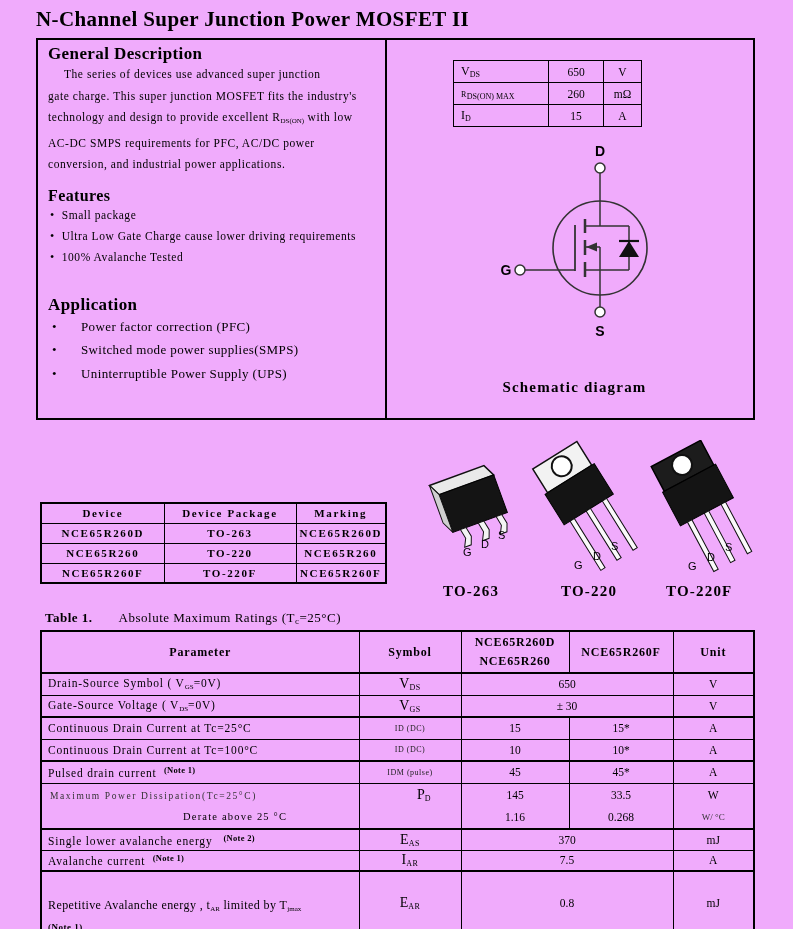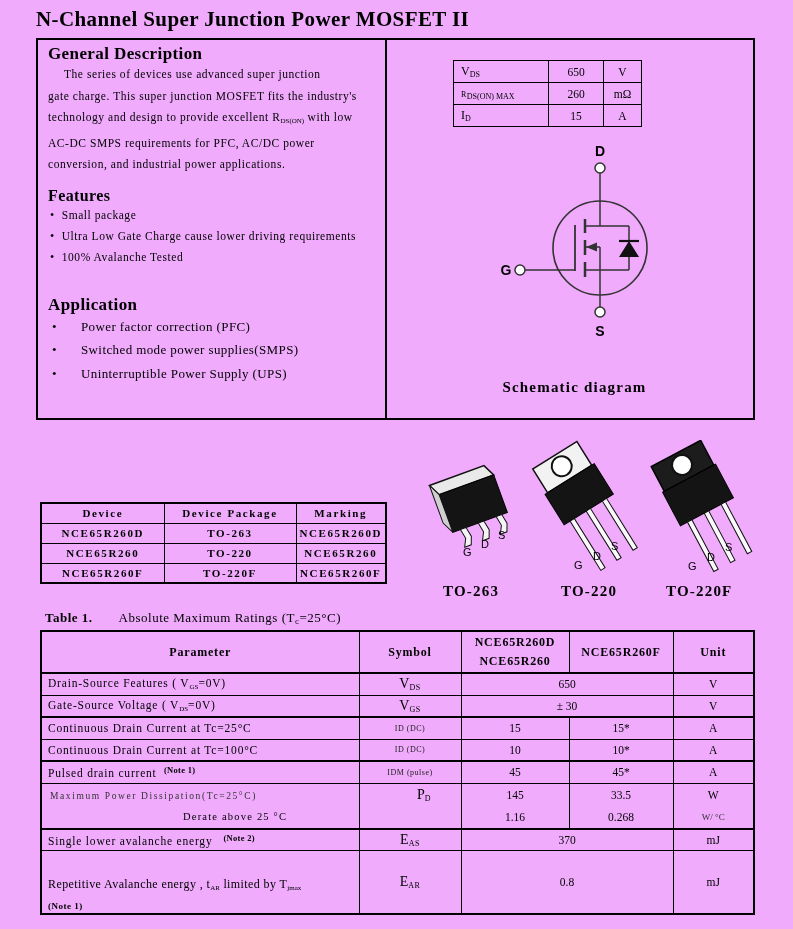--- a/index.html
+++ b/index.html
@@ -248,21 +248,21 @@
       <th>Parameter</th>
       <th>Symbol</th>
       <th>
             <div class="hdr-model">NCE65R260D</div>
             <div class="hdr-model">NCE65R260</div>
           </th>
       <th>NCE65R260F</th>
       <th>Unit</th>
     </tr>
     <tr class="r-std">
-      <td class="param"><span>Drain-Source Features (  V</span><sub class="inline-sub">GS</sub><span>=0V)</span></td>
+      <td class="param"><span>Drain-Source Symbol (  V</span><sub class="inline-sub">GS</sub><span>=0V)</span></td>
       <td class="sym"><span>V</span><span class="sym-sub">DS</span></td>
       <td class="val" colspan="2">650</td>
       <td class="unit">V</td>
     </tr>
     <tr class="r-std thickb">
       <td class="param"><span>Gate-Source Voltage (  V</span><sub class="inline-sub">DS</sub><span>=0V)</span></td>
       <td class="sym"><span>V</span><span class="sym-sub">GS</span></td>
       <td class="val" colspan="2">± 30</td>
       <td class="unit">V</td>
     </tr>
@@ -307,20 +307,26 @@
             <div class="pd-line">W</div>
             <div class="pd-line unit-small">W/ °C</div>
           </td>
     </tr>
     <tr class="r-std">
       <td class="param"><span>Single lower avalanche energy</span>&nbsp;&nbsp;&nbsp;<span class="note">(Note 2)</span></td>
       <td class="sym"><span>E</span><span class="sym-sub">AS</span></td>
       <td class="val" colspan="2">370</td>
       <td class="unit">mJ</td>
     </tr>
+    <tr class="r-short thickb">
+      <td class="param"><span>Avalanche current</span>&nbsp;&nbsp;<span class="note">(Note 1)</span></td>
+      <td class="sym"><span>I</span><span class="sym-sub">AR</span></td>
+      <td class="val" colspan="2">7.5</td>
+      <td class="unit">A</td>
+    </tr>
     <tr class="r-rep">
       <td class="param">
         <div class="rep-line1"><span>Repetitive Avalanche energy ,  t</span><sub class="inline-sub">AR</sub><span> limited by T</span><sub class="inline-sub">jmax</sub></div>
         <div class="rep-line2">(Note 1)</div>
       </td>
       <td class="sym"><span>E</span><span class="sym-sub">AR</span></td>
       <td class="val" colspan="2">0.8</td>
       <td class="unit">mJ</td>
     </tr>
   </tbody>

